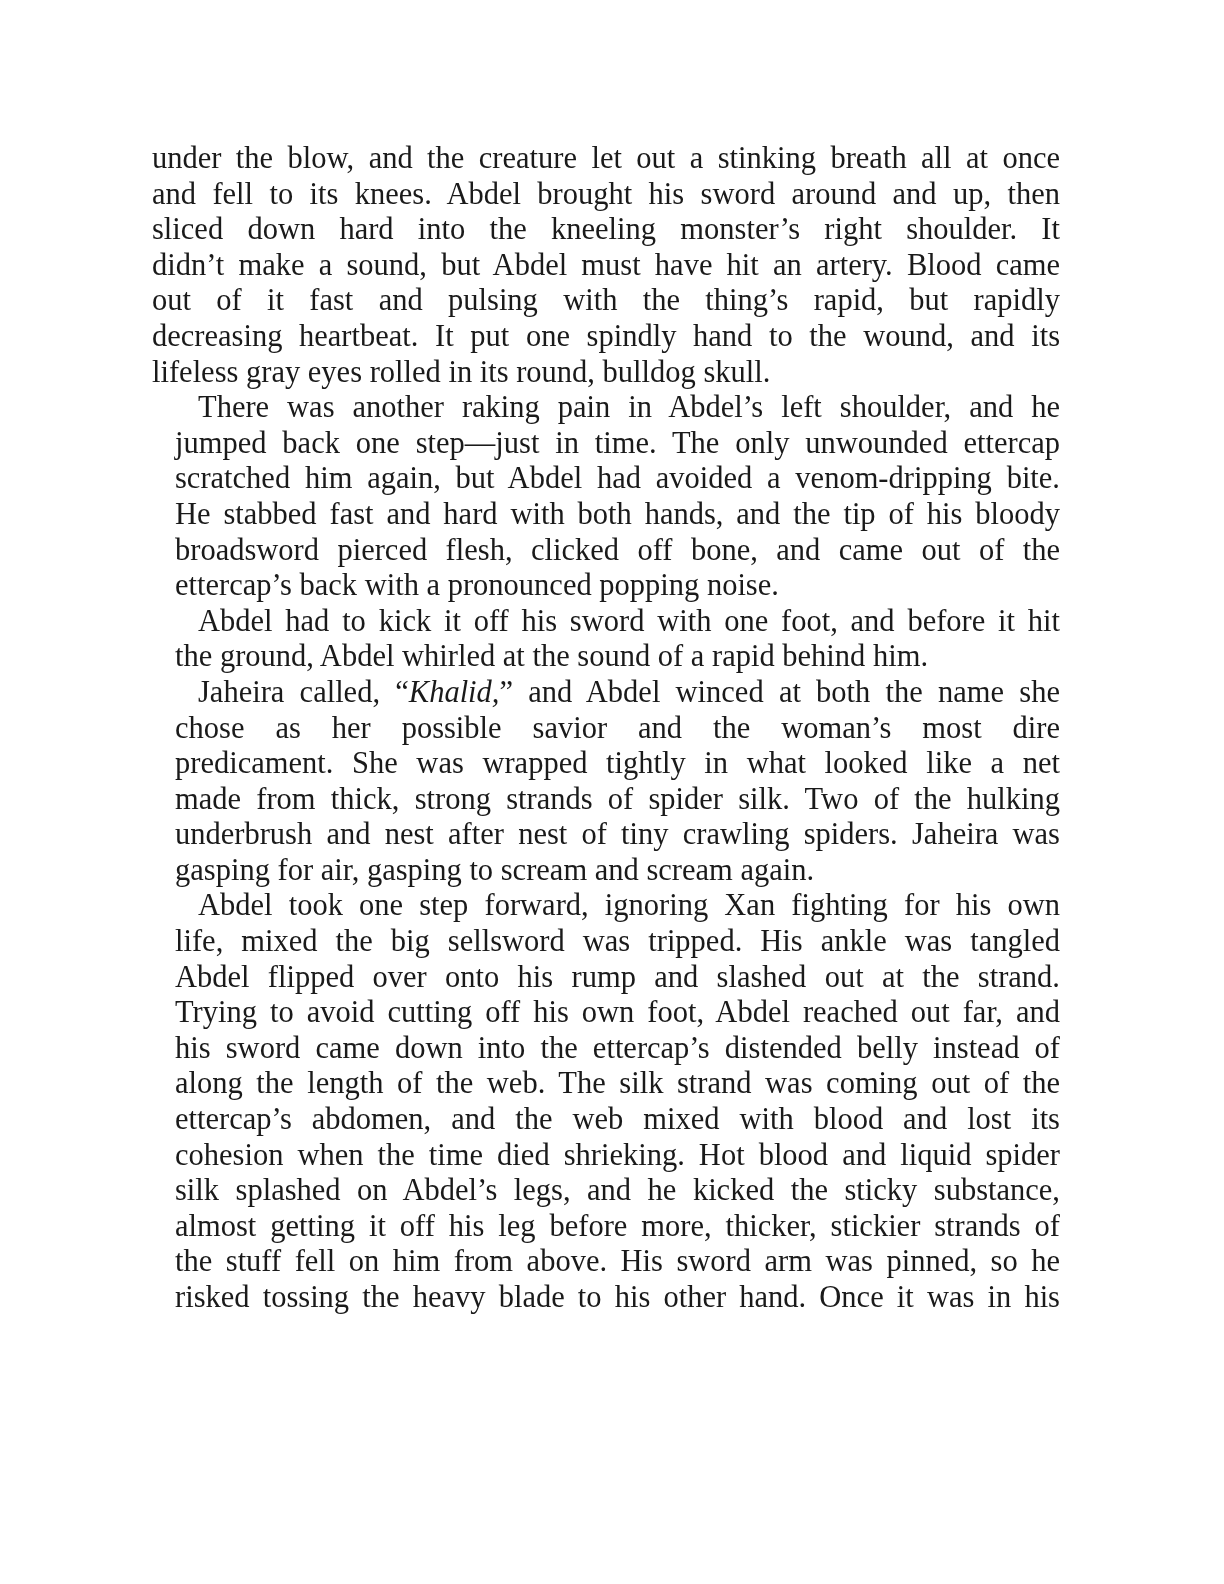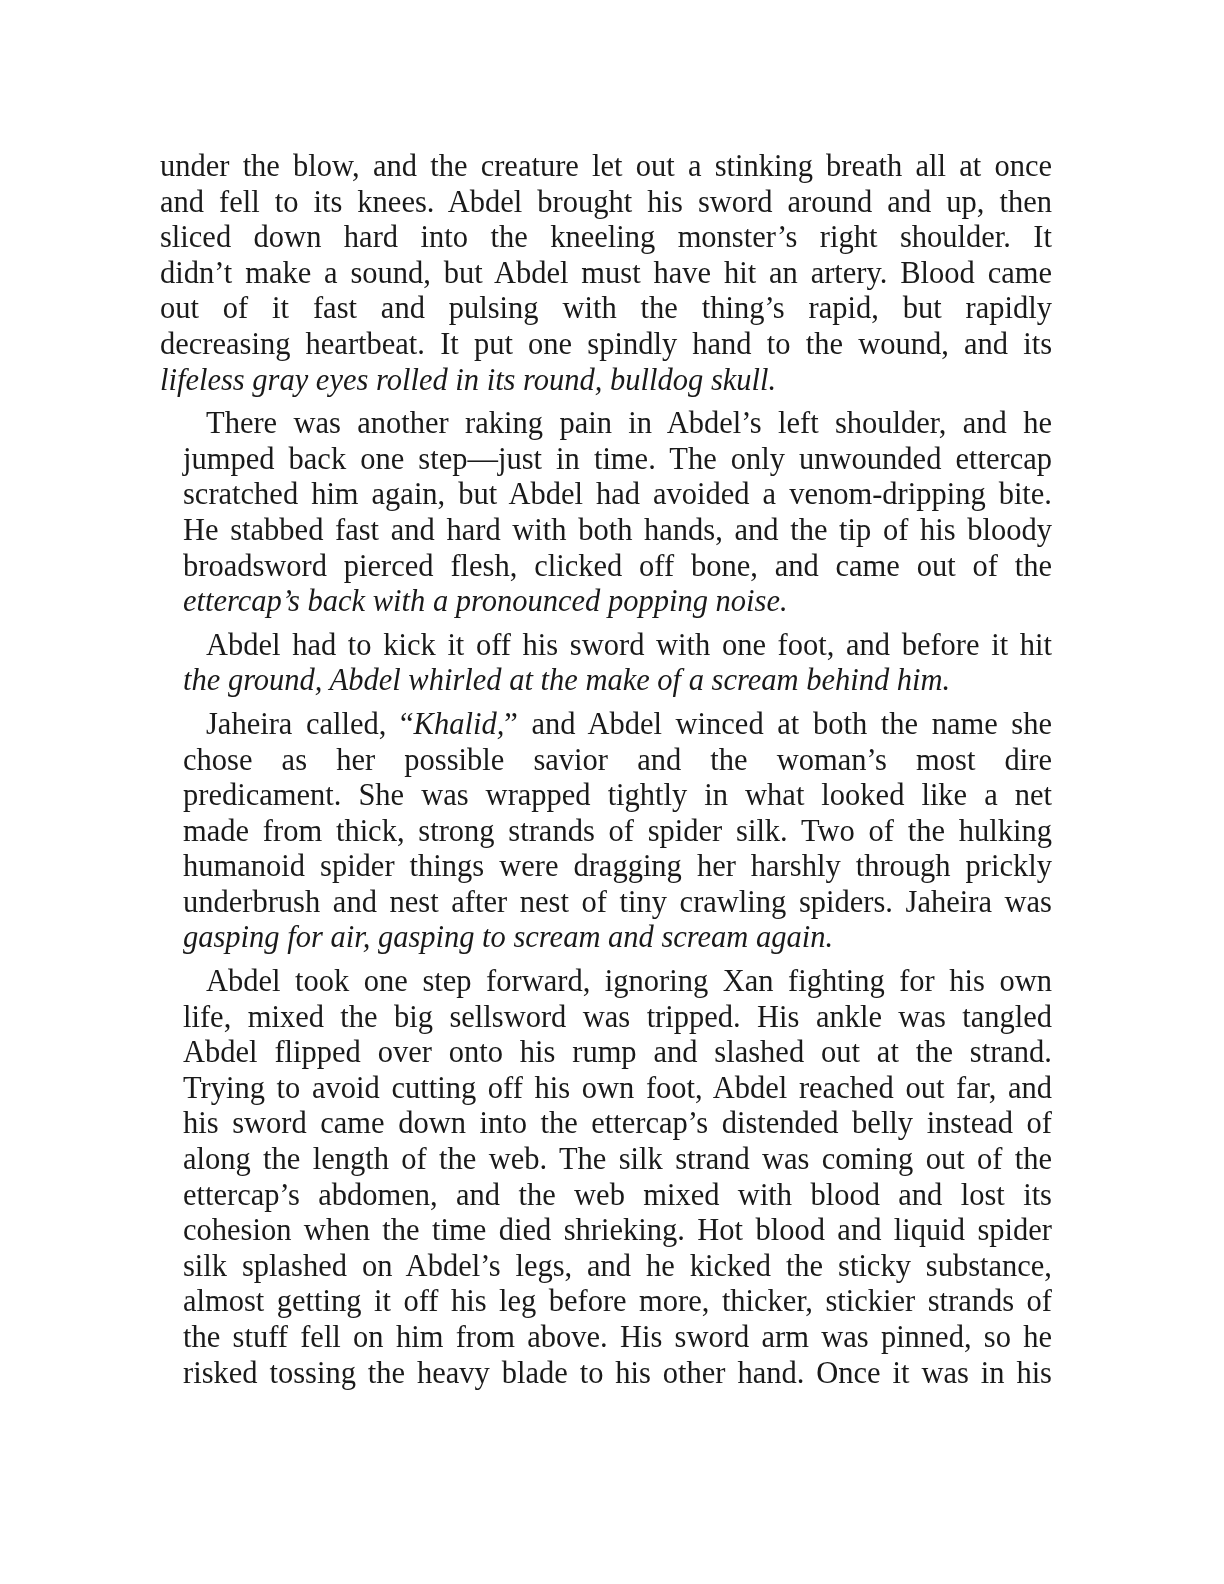--- a/index.html
+++ b/index.html
@@ -18,38 +18,37 @@
       left: 152px;
       top: 141px;
       width: 908px;
       font-family: "Liberation Serif", "DejaVu Serif", serif;
       font-size: 30.5px;
       line-height: 35.6px;
       color: #1a1a1a;
       text-align: justify;
     }
     .para {
-      margin: 8px;
+      margin: 0;
       text-indent: 23px;
       hyphens: none;
     }
     .para.cont {
       text-indent: 0;
     }
     .line {
       display: block;
       text-align: justify;
       text-align-last: justify;
       white-space: nowrap;
       height: 35.6px;
       overflow: visible;
     }
     .line.last {
       text-align-last: left;
-      font-style: italic;
     }
     .line.indent {
       padding-left: 23px;
     }
     em { font-style: italic; }
   </style>
 </head>
 <body>
 
 <div class="page">
@@ -68,29 +67,28 @@
     <span class="line indent">There was another raking pain in Abdel’s left shoulder, and he</span>
     <span class="line">jumped back one step—just in time. The only unwounded ettercap</span>
     <span class="line">scratched him again, but Abdel had avoided a venom-dripping bite.</span>
     <span class="line">He stabbed fast and hard with both hands, and the tip of his bloody</span>
     <span class="line">broadsword pierced flesh, clicked off bone, and came out of the</span>
     <span class="line last">ettercap’s back with a pronounced popping noise.</span>
   </div>
 
   <div class="para">
     <span class="line indent">Abdel had to kick it off his sword with one foot, and before it hit</span>
-    <span class="line last">the ground, Abdel whirled at the make of a scream behind him.</span>
+    <span class="line last">the ground, Abdel whirled at the sound of a rapid behind him.</span>
   </div>
 
   <div class="para">
     <span class="line indent"><span>Jaheira called, “</span><em>Khalid,</em><span>” and Abdel winced at both the name she</span></span>
     <span class="line">chose as her possible savior and the woman’s most dire</span>
     <span class="line">predicament. She was wrapped tightly in what looked like a net</span>
     <span class="line">made from thick, strong strands of spider silk. Two of the hulking</span>
-    <span class="line">humanoid spider things were dragging her harshly through prickly</span>
     <span class="line">underbrush and nest after nest of tiny crawling spiders. Jaheira was</span>
     <span class="line last">gasping for air, gasping to scream and scream again.</span>
   </div>
 
   <div class="para">
     <span class="line indent">Abdel took one step forward, ignoring Xan fighting for his own</span>
     <span class="line">life, mixed the big sellsword was tripped. His ankle was tangled</span>
     <span class="line">Abdel flipped over onto his rump and slashed out at the strand.</span>
     <span class="line">Trying to avoid cutting off his own foot, Abdel reached out far, and</span>
     <span class="line">his sword came down into the ettercap’s distended belly instead of</span>

